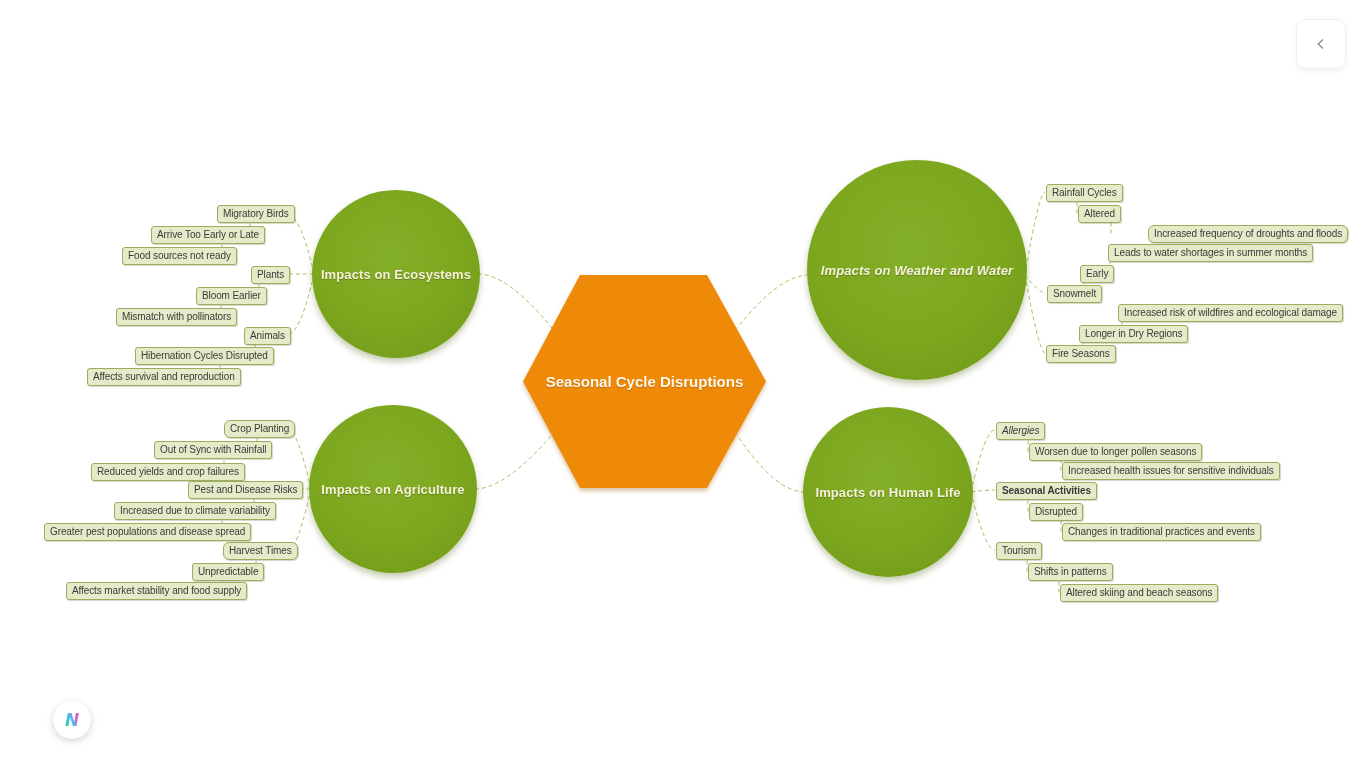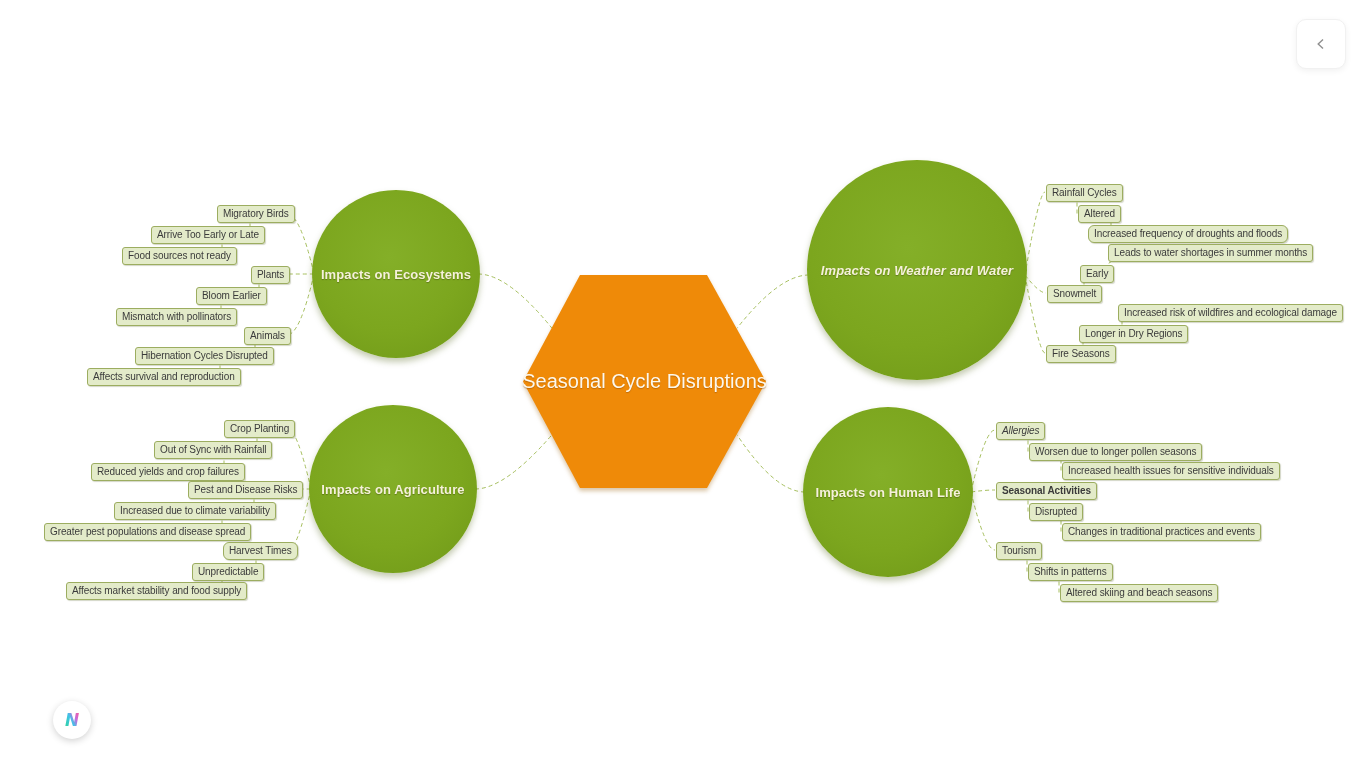--- a/index.html
+++ b/index.html
@@ -22,21 +22,21 @@
   }
   .branch-label{
     color:var(--branch-text,#f5f1da);font-weight:bold;font-size:13px;white-space:nowrap;
     text-shadow:0 1px 1px rgba(60,70,10,.45);letter-spacing:.1px;
   }
 
   .hexagon{position:absolute;left:523px;top:275px;width:243px;height:213px;z-index:2;}
   .hexagon svg{position:absolute;inset:0;filter:drop-shadow(0 3px 2px rgba(150,90,0,.35));}
   .root-label{
     position:absolute;inset:0;display:flex;align-items:center;justify-content:center;
-    color:var(--root-text,#fdf8ec);font-weight:normal;font-size:20px;white-space:nowrap;
+    color:var(--root-text,#fdf8ec);font-weight:bold;font-size:15px;white-space:nowrap;
     text-shadow:0 1px 1px rgba(120,60,0,.4);z-index:2;
   }
 
   .leaf{
     position:absolute;box-sizing:border-box;
     background:var(--leaf-fill,#e3ebc9);
     border:1px solid var(--leaf-border,#9cad60);
     border-radius:3px;
     color:var(--leaf-text,#3b3b3b);
     font-size:10px;letter-spacing:-.1px;line-height:1;
@@ -129,32 +129,32 @@
   <div id="leaf-layer">
       <div class="leaf" style="left: 217px; top: 205px;">Migratory Birds</div>
       <div class="leaf" style="left: 151px; top: 226px;">Arrive Too Early or Late</div>
       <div class="leaf" style="left: 122px; top: 247px;">Food sources not ready</div>
       <div class="leaf" style="left: 251px; top: 266px;">Plants</div>
       <div class="leaf" style="left: 196px; top: 287px;">Bloom Earlier</div>
       <div class="leaf" style="left: 116px; top: 308px;">Mismatch with pollinators</div>
       <div class="leaf" style="left: 244px; top: 327px;">Animals</div>
       <div class="leaf" style="left: 135px; top: 347px;">Hibernation Cycles Disrupted</div>
       <div class="leaf" style="left: 87px; top: 368px;">Affects survival and reproduction</div>
-      <div class="leaf" style="left: 224px; top: 420px;">Crop Planting</div>
+      <div class="leaf" style="left: 224px; top: 420px; border-radius: 6px;">Crop Planting</div>
       <div class="leaf" style="left: 154px; top: 441px;">Out of Sync with Rainfall</div>
       <div class="leaf" style="left: 91px; top: 463px;">Reduced yields and crop failures</div>
       <div class="leaf" style="left: 188px; top: 481px;">Pest and Disease Risks</div>
       <div class="leaf" style="left: 114px; top: 502px;">Increased due to climate variability</div>
       <div class="leaf" style="left: 44px; top: 523px;">Greater pest populations and disease spread</div>
       <div class="leaf" style="left: 223px; top: 542px; border-radius: 6px;">Harvest Times</div>
       <div class="leaf" style="left: 192px; top: 563px;">Unpredictable</div>
       <div class="leaf" style="left: 66px; top: 582px;">Affects market stability and food supply</div>
       <div class="leaf" style="left: 1046px; top: 184px;">Rainfall Cycles</div>
       <div class="leaf" style="left: 1078px; top: 205px;">Altered</div>
-      <div class="leaf" style="left: 1088px; top: 225px; border-radius: 6px;">Increased frequency of droughts and floods</div>
+      <div class="leaf" style="left: 1148px; top: 225px; border-radius: 6px;">Increased frequency of droughts and floods</div>
       <div class="leaf" style="left: 1047px; top: 285px; text-align: center;">Snowmelt</div>
       <div class="leaf" style="left: 1080px; top: 265px;">Early</div>
       <div class="leaf" style="left: 1108px; top: 244px;">Leads to water shortages in summer months</div>
       <div class="leaf" style="left: 1046px; top: 345px;">Fire Seasons</div>
       <div class="leaf" style="left: 1079px; top: 325px;">Longer in Dry Regions</div>
       <div class="leaf" style="left: 1118px; top: 304px;">Increased risk of wildfires and ecological damage</div>
       <div class="leaf" style="left: 996px; top: 422px; font-style: italic;">Allergies</div>
       <div class="leaf" style="left: 1029px; top: 443px;">Worsen due to longer pollen seasons</div>
       <div class="leaf" style="left: 1062px; top: 462px;">Increased health issues for sensitive individuals</div>
       <div class="leaf" style="left: 996px; top: 482px; font-weight: bold;">Seasonal Activities</div>

